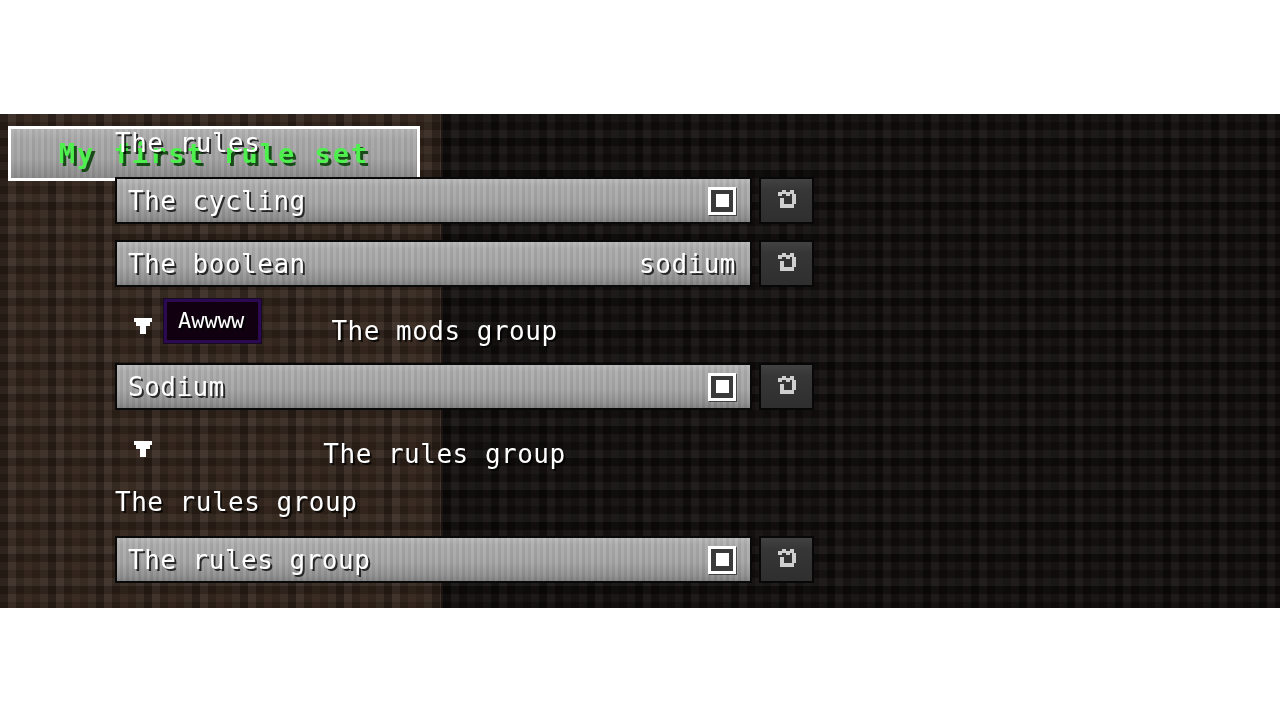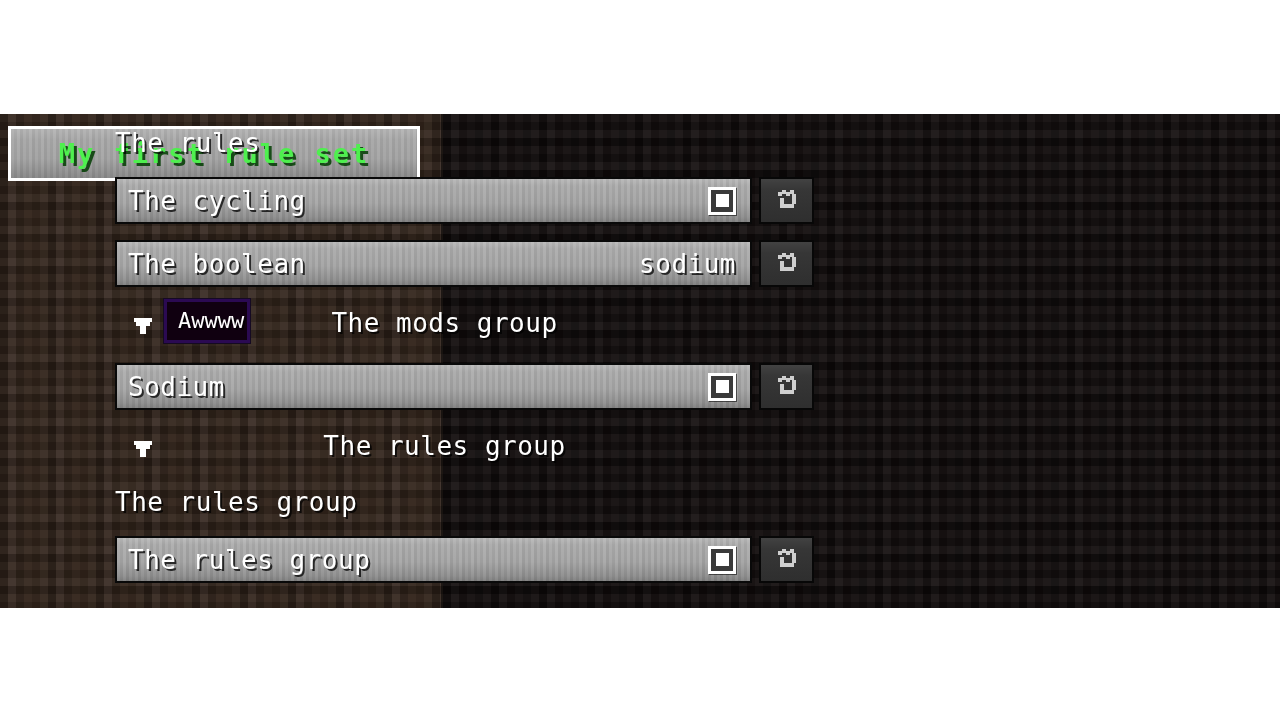--- a/index.html
+++ b/index.html
@@ -121,21 +121,21 @@
     color: #4ef04e;
     text-shadow: 3px 3px 0 rgba(0,60,0,0.85);
     letter-spacing: 2px;
   }
 
   
   #tooltip {
     position: absolute;
     left: 164px;
     top: 185px;
-    padding: 6px 3px 7px 11px;
+    padding: 6px 14px 7px 11px;
     background: #100010;
     border: 3px solid #2b0a52;
     outline: 1px solid #150a22;
     box-shadow: 0 0 0 1px #0d0116;
   }
   #tooltip .tip-text {
     font-size: 22px;
     color: #ffffff;
     text-shadow: 2px 2px 0 rgba(0,0,0,0.8);
     letter-spacing: 0px;
@@ -244,21 +244,21 @@
   }
   .reset-btn svg { display: block; }
 
   
   .group-header {
     position: absolute;
     left: 115px;
     width: 637px;
     height: 38px;
     display: flex;
-    align-items: flex-start;
+    align-items: flex-end;
     cursor: pointer;
   }
   .group-header .caret {
     position: absolute;
     left: 17px;
     top: 50%;
     transform: translateY(-50%);
     width: 22px;
     height: 22px;
   }

